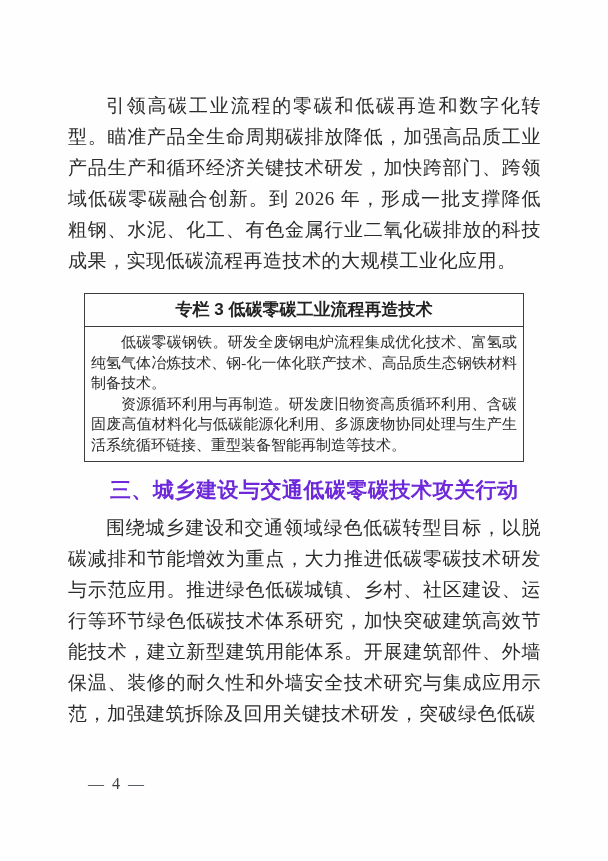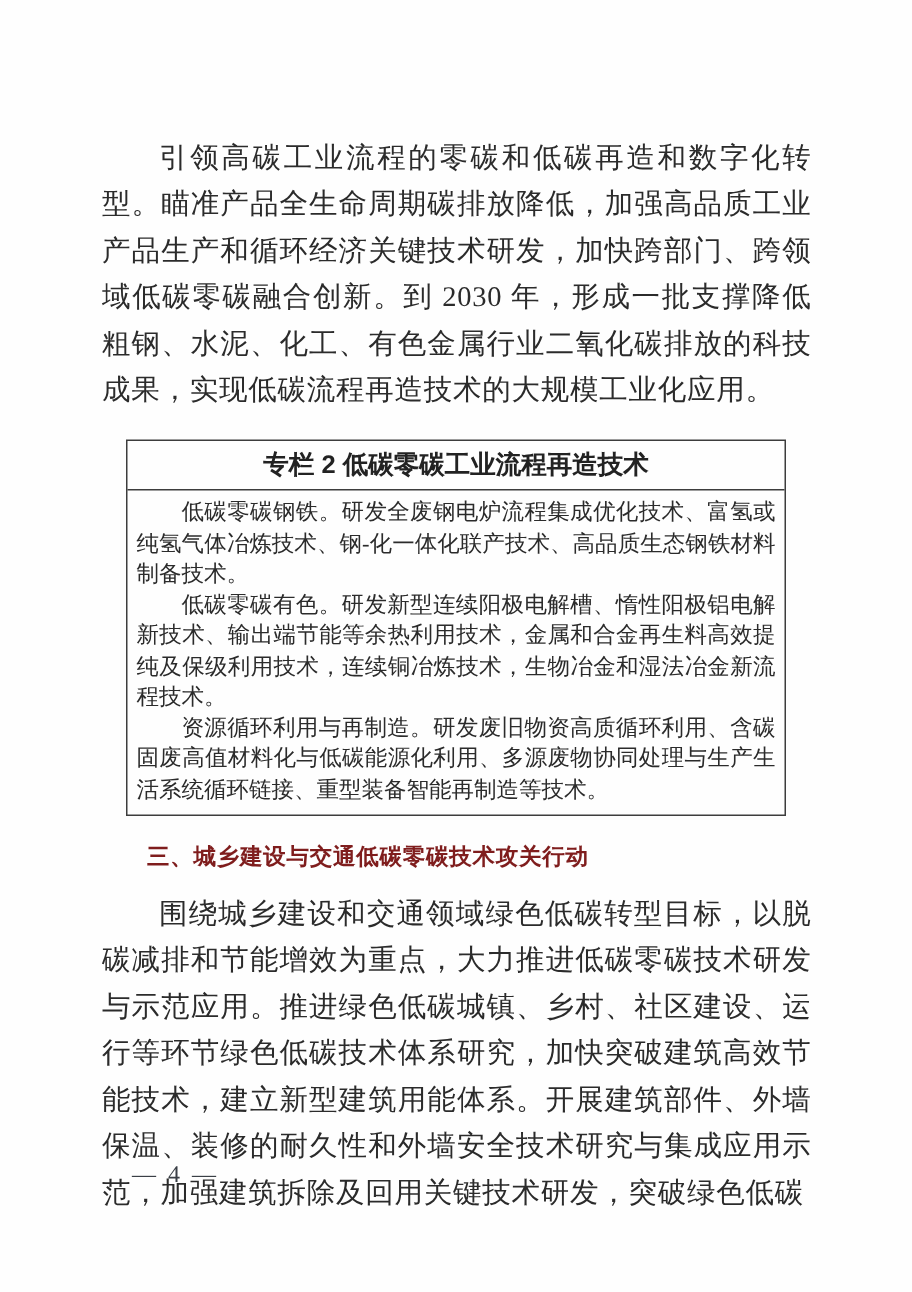--- a/index.html
+++ b/index.html
@@ -47,50 +47,49 @@
   .callout-body p {
     font-size: 15px;
     line-height: 20.5px;
     text-align: justify;
     text-indent: 2em;
     color: #2b2b2b;
   }
   h3.section-heading {
     font-family: "Liberation Sans", "DejaVu Sans", sans-serif;
     font-weight: bold;
-    font-size: 15px;
+    font-size: 21px;
     line-height: 26px;
-    color: #7f1d1d;
+    color: #6d28d9;
     text-indent: 2em;
     margin: 0 0 9px 0;
     letter-spacing: 0.5px;
   }
   .page-number {
     position: absolute;
     left: 88px;
     top: 775px;
     font-size: 16px;
     letter-spacing: 2px;
     color: #3a3f46;
     font-family: "Liberation Serif", "DejaVu Serif", serif;
   }
 </style>
 </head>
 <body>
 
 <div class="page">
   <div class="content">
 
-    <p class="body-para">引领高碳工业流程的零碳和低碳再造和数字化转型。瞄准产品全生命周期碳排放降低，加强高品质工业产品生产和循环经济关键技术研发，加快跨部门、跨领域低碳零碳融合创新。到 2030 年，形成一批支撑降低粗钢、水泥、化工、有色金属行业二氧化碳排放的科技成果，实现低碳流程再造技术的大规模工业化应用。</p>
+    <p class="body-para">引领高碳工业流程的零碳和低碳再造和数字化转型。瞄准产品全生命周期碳排放降低，加强高品质工业产品生产和循环经济关键技术研发，加快跨部门、跨领域低碳零碳融合创新。到 2026 年，形成一批支撑降低粗钢、水泥、化工、有色金属行业二氧化碳排放的科技成果，实现低碳流程再造技术的大规模工业化应用。</p>
 
     <div class="callout-box">
-      <div class="callout-title">专栏 2  低碳零碳工业流程再造技术</div>
+      <div class="callout-title">专栏 3  低碳零碳工业流程再造技术</div>
       <div class="callout-body">
         <p>低碳零碳钢铁。研发全废钢电炉流程集成优化技术、富氢或纯氢气体冶炼技术、钢-化一体化联产技术、高品质生态钢铁材料制备技术。</p>
-        <p>低碳零碳有色。研发新型连续阳极电解槽、惰性阳极铝电解新技术、输出端节能等余热利用技术，金属和合金再生料高效提纯及保级利用技术，连续铜冶炼技术，生物冶金和湿法冶金新流程技术。</p>
         <p>资源循环利用与再制造。研发废旧物资高质循环利用、含碳固废高值材料化与低碳能源化利用、多源废物协同处理与生产生活系统循环链接、重型装备智能再制造等技术。</p>
       </div>
     </div>
 
     <h3 class="section-heading">三、城乡建设与交通低碳零碳技术攻关行动</h3>
 
     <p class="body-para">围绕城乡建设和交通领域绿色低碳转型目标，以脱碳减排和节能增效为重点，大力推进低碳零碳技术研发与示范应用。推进绿色低碳城镇、乡村、社区建设、运行等环节绿色低碳技术体系研究，加快突破建筑高效节能技术，建立新型建筑用能体系。开展建筑部件、外墙保温、装修的耐久性和外墙安全技术研究与集成应用示范，加强建筑拆除及回用关键技术研发，突破绿色低碳</p>
 
   </div>
 

